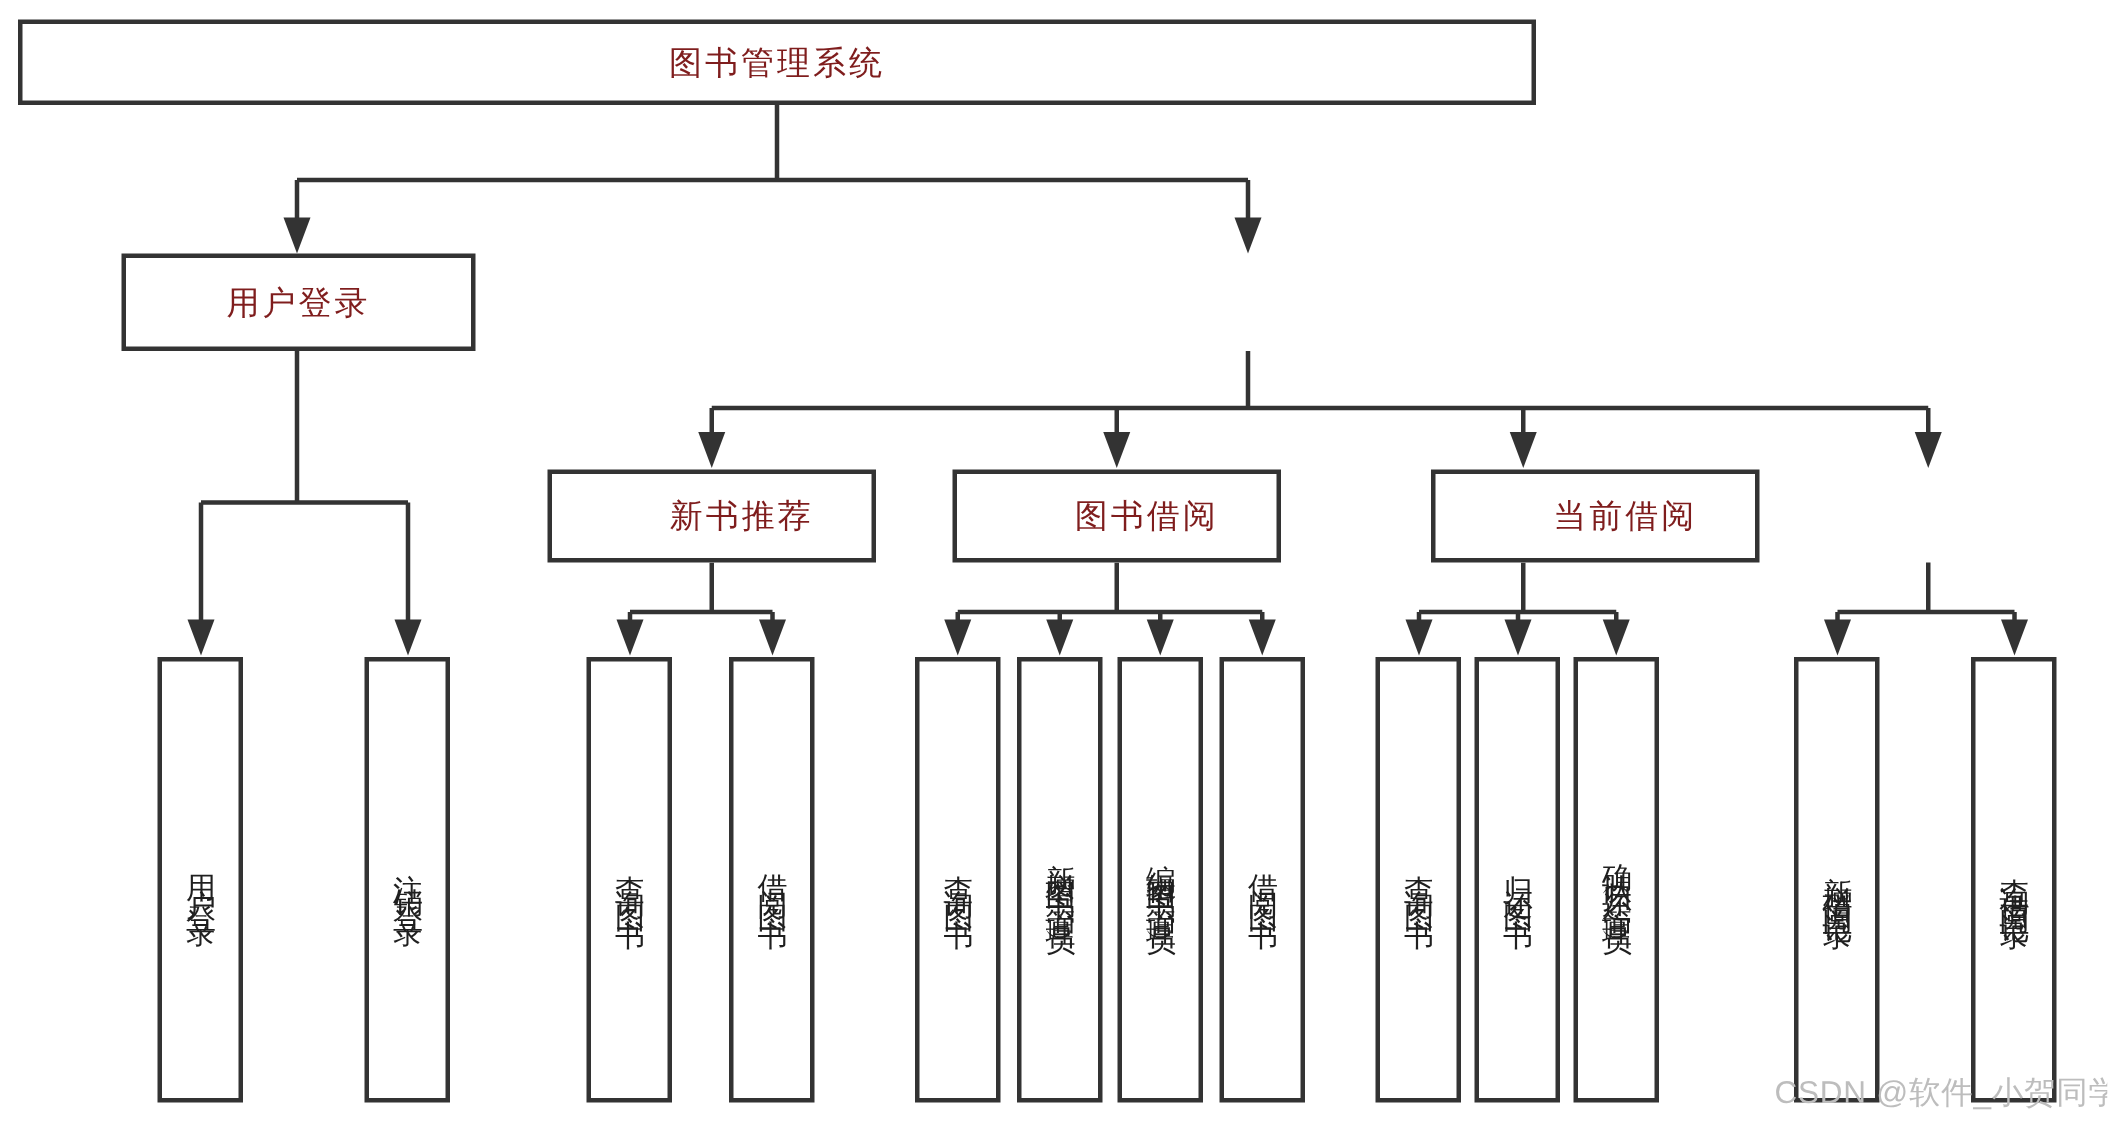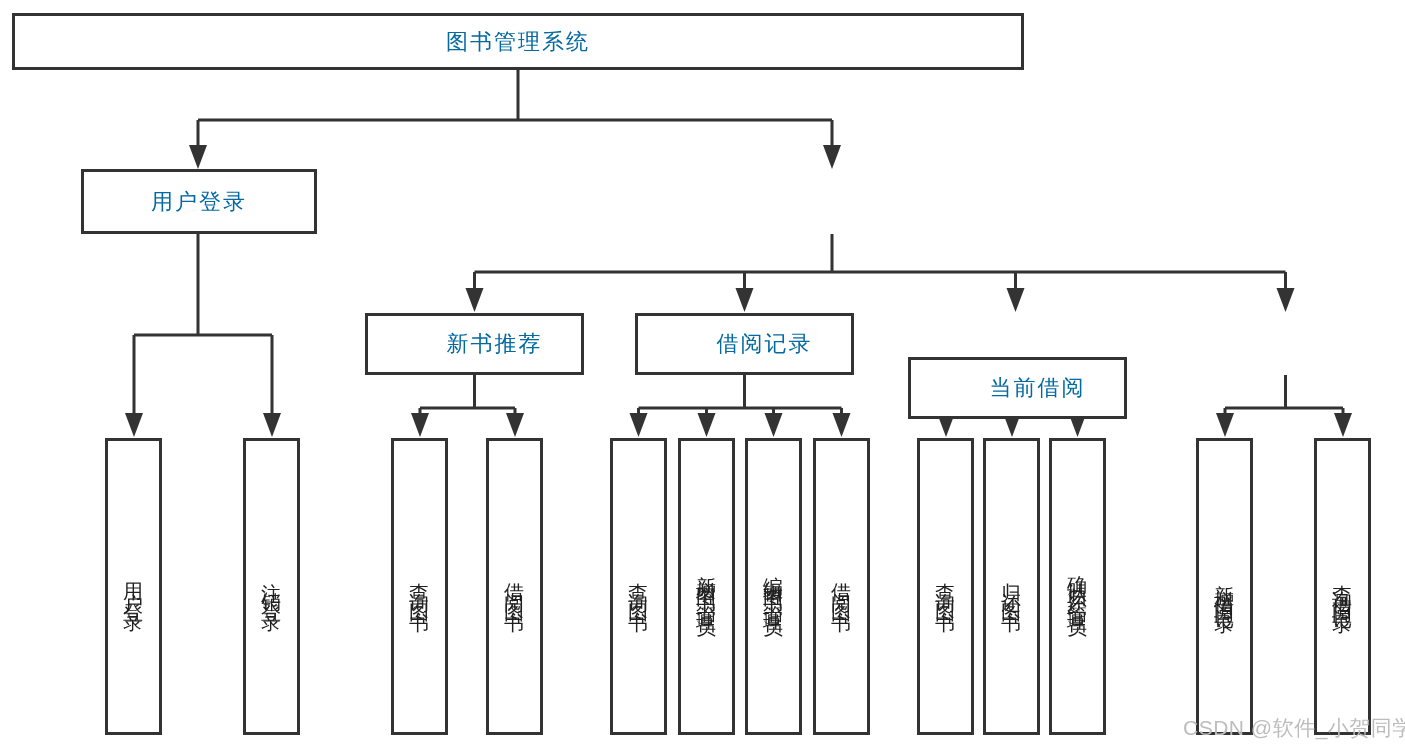--- a/index.html
+++ b/index.html
@@ -17,32 +17,32 @@
     width: 1405px; height: 747px;
   }
   .node {
     position: absolute;
     box-sizing: border-box;
     border: 3px solid #333333;
     background: #ffffff;
     display: flex;
     align-items: center;
     justify-content: center;
-    color: #0369a1;
+    color: #7f1d1d;
     font-size: 22px;
     letter-spacing: 2px;
     white-space: nowrap;
   }
   .node.root  { left: 12px;  top: 13px;  width: 1012px; height: 57px; }
   .node.lvl2a { left: 81px;  top: 169px; width: 236px;  height: 65px; }
   .node.lvl2b { left: 716px; top: 169px; width: 233px;  height: 65px; }
   .node.lvl3  { top: 313px; width: 219px; height: 62px; padding-left: 40px; }
   .node.l3-1 { left: 365px; }
   .node.l3-2 { left: 635px; }
-  .node.l3-3 { left: 908px; margin-top: 44px; }
+  .node.l3-3 { left: 954px; }
   .node.l3-4 { left: 1176px; }
   .vnode {
     position: absolute;
     box-sizing: border-box;
     border: 3px solid #333333;
     background: #ffffff;
     top: 438px;
     width: 57px;
     height: 297px;
     display: flex;
@@ -119,21 +119,21 @@
     <path d="M1285.5 375 V408 M1225 408 H1343 M1225 408 V414 M1343 408 V414" fill="none" stroke="#333333" stroke-width="3"></path>
     <polygon points="1216,413 1234,413 1225,437" fill="#333333"></polygon>
     <polygon points="1334,413 1352,413 1343,437" fill="#333333"></polygon>
   </svg>
 
   <div class="node root">图书管理系统</div>
 
   <div class="node lvl2a">用户登录</div>
 
   <div class="node lvl3 l3-1">新书推荐</div>
-  <div class="node lvl3 l3-2">借阅记录</div>
+  <div class="node lvl3 l3-2">图书借阅</div>
   <div class="node lvl3 l3-3">当前借阅</div>
 
   <div class="vnode v1">用户登录</div>
   <div class="vnode v2">注销登录</div>
 
   <div class="vnode v3">查询图书</div>
   <div class="vnode v4">借阅图书</div>
 
   <div class="vnode v5">查询图书</div>
   <div class="vnode v6 long">新增图书（管理员）</div>

